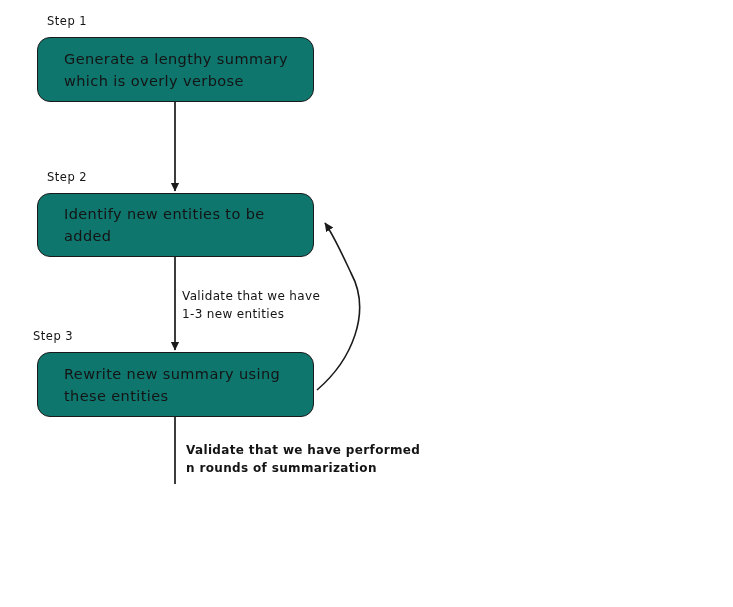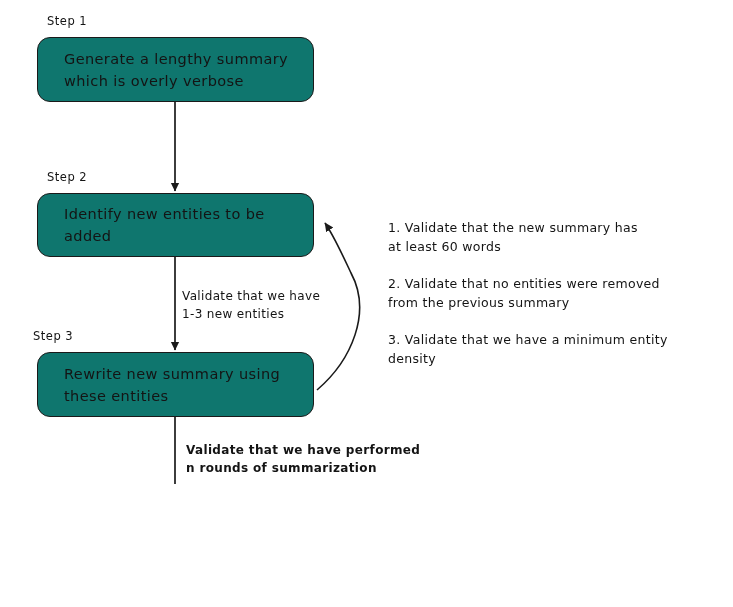--- a/index.html
+++ b/index.html
@@ -119,22 +119,14 @@
   </div>
 
   <div class="step-label" style="left:47px; top:485px;text-decoration:underline;">Step 4</div>
 
   <div class="edge-label" style="left:182px; top:287px;">Validate that we have
 1-3 new entities</div>
 
   <div class="edge-label" style="left:186px; top:441px;font-weight:bold;">Validate that we have performed
 n rounds of summarization</div>
 
-  <div class="notes">
-    <div class="note-item">1. Validate that the new summary has
-at least 60 words</div>
-    <div class="note-item">2. Validate that no entities were removed
-from the previous summary</div>
-    <div class="note-item">3. Validate that we have a minimum entity
-density</div>
-  </div>
 
 </div>
 
 </body></html>

